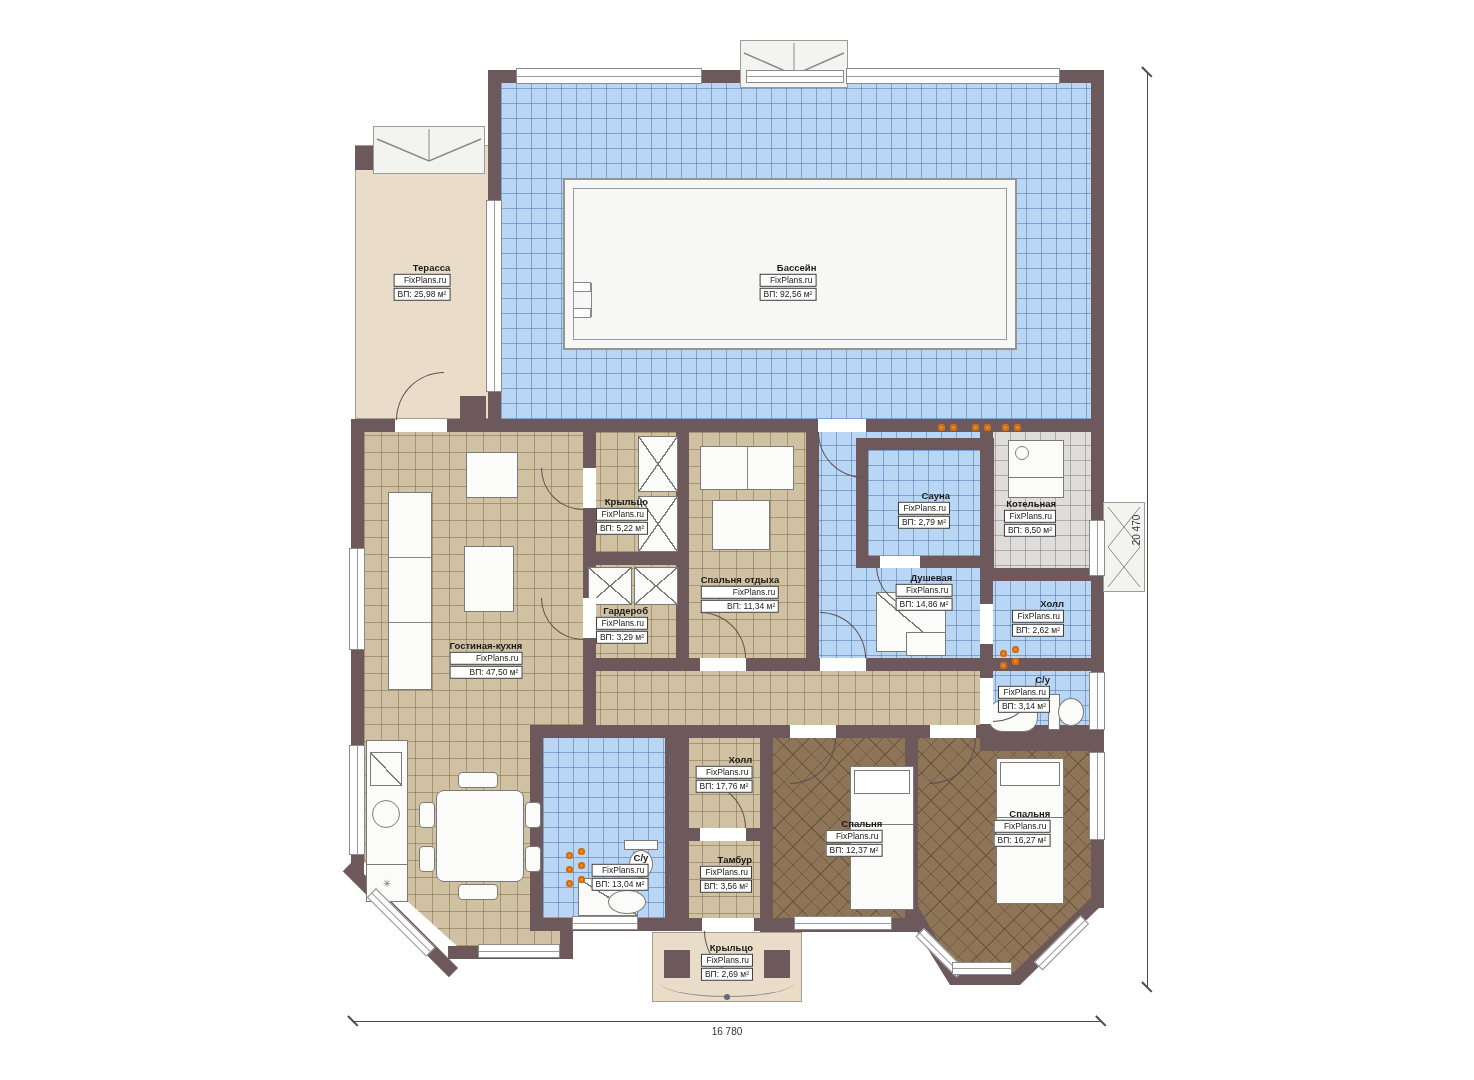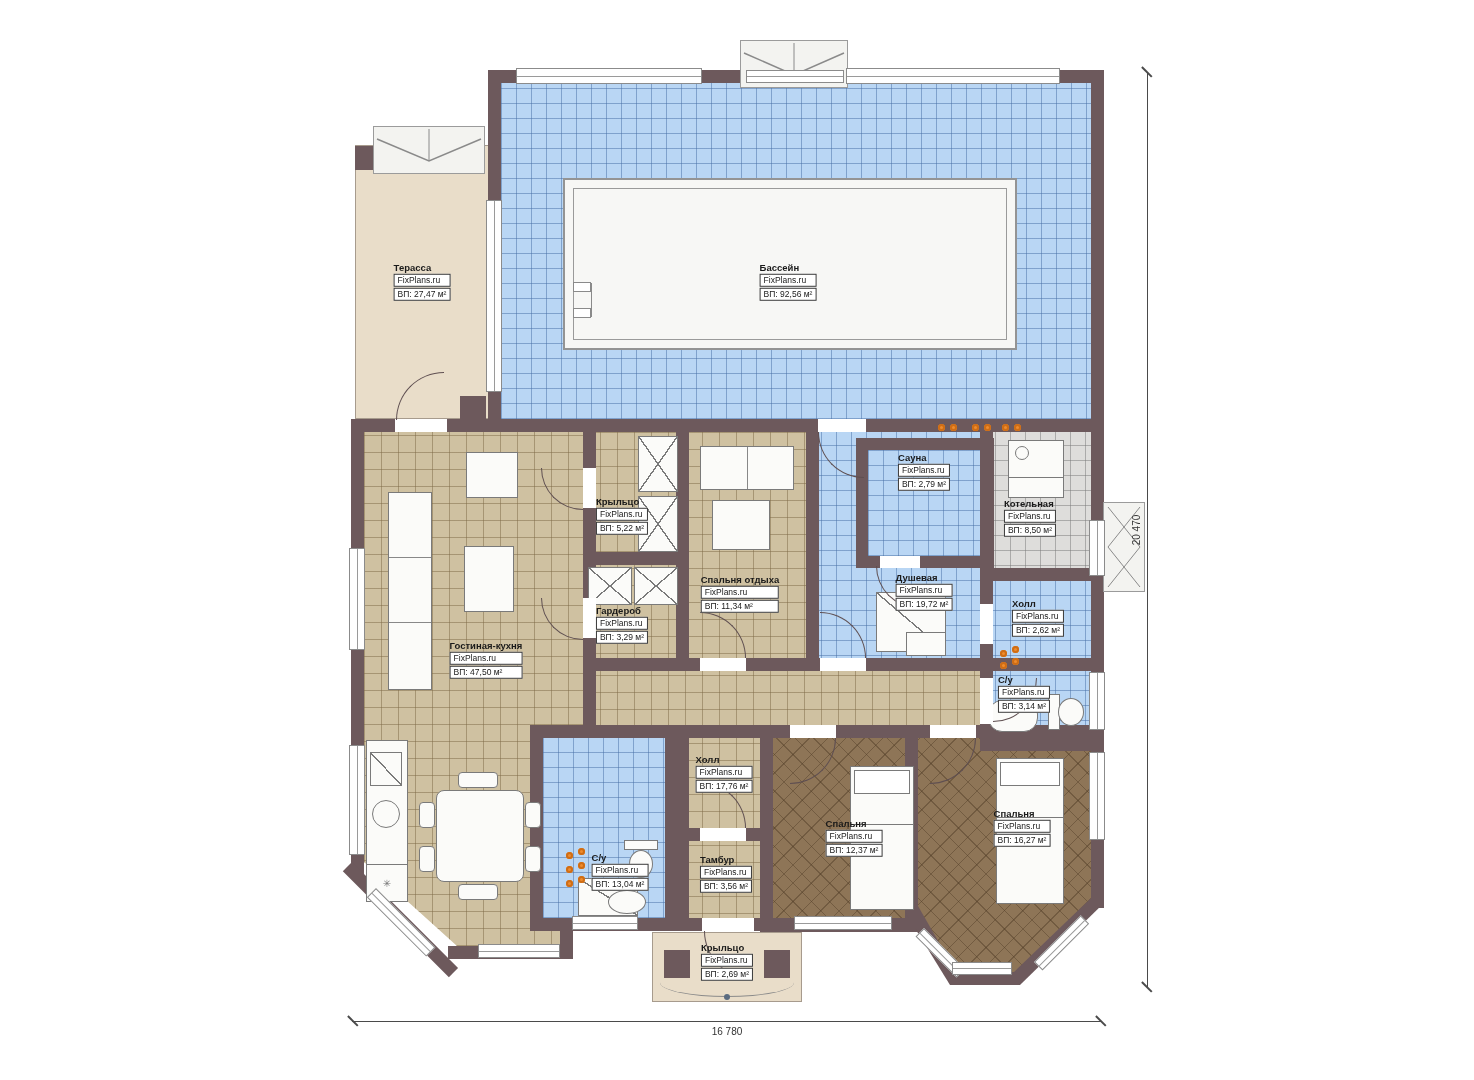--- a/index.html
+++ b/index.html
@@ -18,21 +18,21 @@
   .round{border-radius:50%}
   .xbox{background-image:linear-gradient(to top right,transparent calc(50% - .7px),#7a7a7a calc(50% - .7px),#7a7a7a calc(50% + .7px),transparent calc(50% + .7px)),linear-gradient(to bottom right,transparent calc(50% - .7px),#7a7a7a calc(50% - .7px),#7a7a7a calc(50% + .7px),transparent calc(50% + .7px))}
   .diag{background-image:linear-gradient(to top right,transparent calc(50% - .7px),#7a7a7a calc(50% - .7px),#7a7a7a calc(50% + .7px),transparent calc(50% + .7px))}
   .arc{position:absolute;border:1.5px solid #5f4f51;box-sizing:border-box;z-index:4;background:transparent}
   .arcTL{border-radius:100% 0 0 0;border-right:none;border-bottom:none}
   .arcTR{border-radius:0 100% 0 0;border-left:none;border-bottom:none}
   .arcBL{border-radius:0 0 0 100%;border-right:none;border-top:none}
   .arcBR{border-radius:0 0 100% 0;border-left:none;border-top:none}
   .dot{position:absolute;width:7px;height:7px;border-radius:50%;background:#ef8c2e;box-shadow:inset 0 0 0 2px #cf6d15;z-index:5}
   .canopy{position:absolute;background:#f3f3f0;border:1px solid #9b9b9b;box-sizing:border-box;z-index:2}
-  .rlabel{position:absolute;transform:translate(-50%,-50%);text-align:left;z-index:6;line-height:1.1}
+  .rlabel{position:absolute;transform:translate(-50%,-50%);text-align:right;z-index:6;line-height:1.1}
   .rname{font-size:9.5px;font-weight:bold;white-space:nowrap;margin-bottom:1px}
   .rbox{font-size:8.5px;border:1px solid #3a3a3a;background:#fff;padding:0 3px;margin-top:1px;white-space:nowrap;line-height:11px}
   .dimline{position:absolute;background:#4a4a4a;z-index:6}
   .dimtick{position:absolute;width:14px;height:1.5px;background:#4a4a4a;transform:rotate(45deg);z-index:6}
   .dimlabel{position:absolute;font-size:10px;color:#333;z-index:6;white-space:nowrap}
   .bedpillow{position:absolute;left:3px;top:3px;right:3px;height:22px;border:1px solid #7a7a7a;background:#fff}
   .bedline{position:absolute;left:0;right:0;top:40%;height:1px;background:#7a7a7a}
 </style>
 </head>
 <body>
@@ -223,21 +223,21 @@
   <div class="dot" style="left:566px;top:852px"></div>
   <div class="dot" style="left:578px;top:848px"></div>
   <div class="dot" style="left:566px;top:866px"></div>
   <div class="dot" style="left:578px;top:862px"></div>
   <div class="dot" style="left:566px;top:880px"></div>
   <div class="dot" style="left:578px;top:876px"></div>
 
   <div class="rlabel" style="left:422px;top:282px">
     <div class="rname">Терасса</div>
     <div class="rbox">FixPlans.ru</div>
-    <div class="rbox">ВП: 27,47 м²</div>
+    <div class="rbox">ВП: 25,98 м²</div>
   </div>
   <div class="rlabel" style="left:788px;top:282px">
     <div class="rname">Бассейн</div>
     <div class="rbox">FixPlans.ru</div>
     <div class="rbox">ВП: 92,56 м²</div>
   </div>
   <div class="rlabel" style="left:622px;top:516px">
     <div class="rname">Крыльцо</div>
     <div class="rbox">FixPlans.ru</div>
     <div class="rbox">ВП: 5,22 м²</div>
@@ -245,34 +245,34 @@
   <div class="rlabel" style="left:622px;top:625px">
     <div class="rname">Гардероб</div>
     <div class="rbox">FixPlans.ru</div>
     <div class="rbox">ВП: 3,29 м²</div>
   </div>
   <div class="rlabel" style="left:740px;top:594px">
     <div class="rname">Спальня отдыха</div>
     <div class="rbox">FixPlans.ru</div>
     <div class="rbox">ВП: 11,34 м²</div>
   </div>
-  <div class="rlabel" style="left:924px;top:472px">
+  <div class="rlabel" style="left:924px;top:510px">
     <div class="rname">Сауна</div>
     <div class="rbox">FixPlans.ru</div>
     <div class="rbox">ВП: 2,79 м²</div>
   </div>
   <div class="rlabel" style="left:1030px;top:518px">
     <div class="rname">Котельная</div>
     <div class="rbox">FixPlans.ru</div>
     <div class="rbox">ВП: 8,50 м²</div>
   </div>
   <div class="rlabel" style="left:924px;top:592px">
     <div class="rname">Душевая</div>
     <div class="rbox">FixPlans.ru</div>
-    <div class="rbox">ВП: 19,72 м²</div>
+    <div class="rbox">ВП: 14,86 м²</div>
   </div>
   <div class="rlabel" style="left:1038px;top:618px">
     <div class="rname">Холл</div>
     <div class="rbox">FixPlans.ru</div>
     <div class="rbox">ВП: 2,62 м²</div>
   </div>
   <div class="rlabel" style="left:486px;top:660px">
     <div class="rname">Гостиная-кухня</div>
     <div class="rbox">FixPlans.ru</div>
     <div class="rbox">ВП: 47,50 м²</div>

